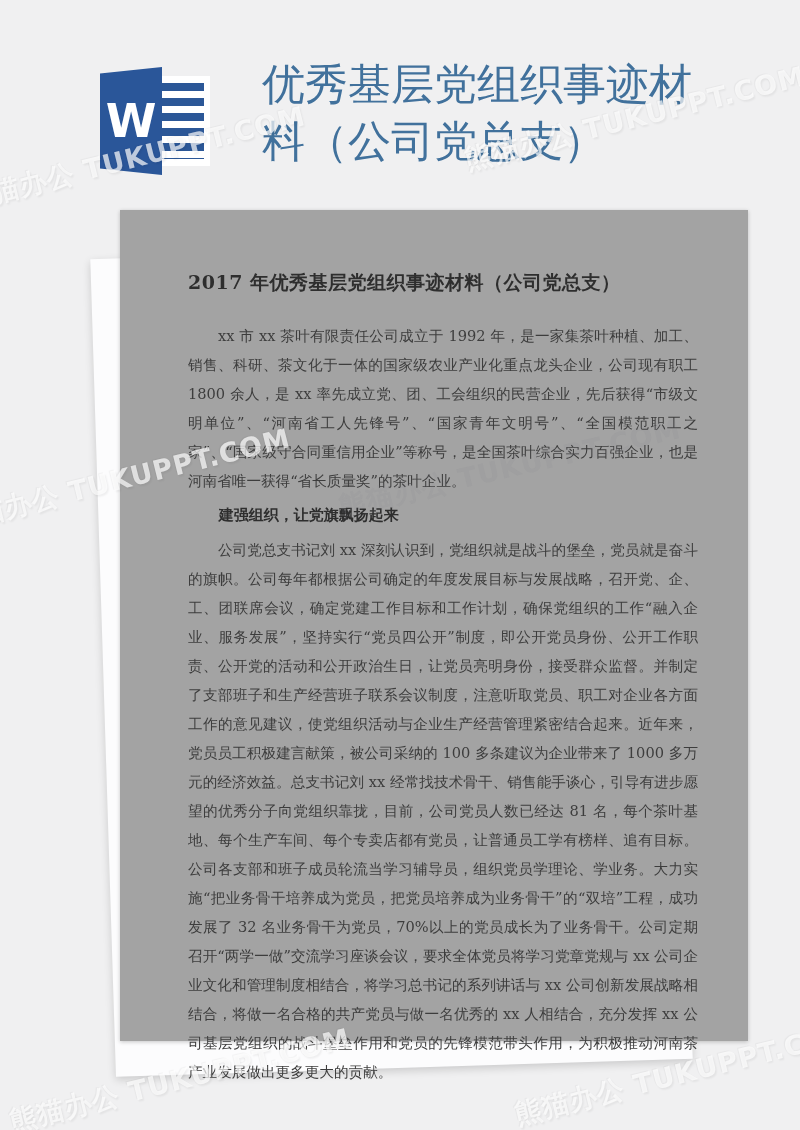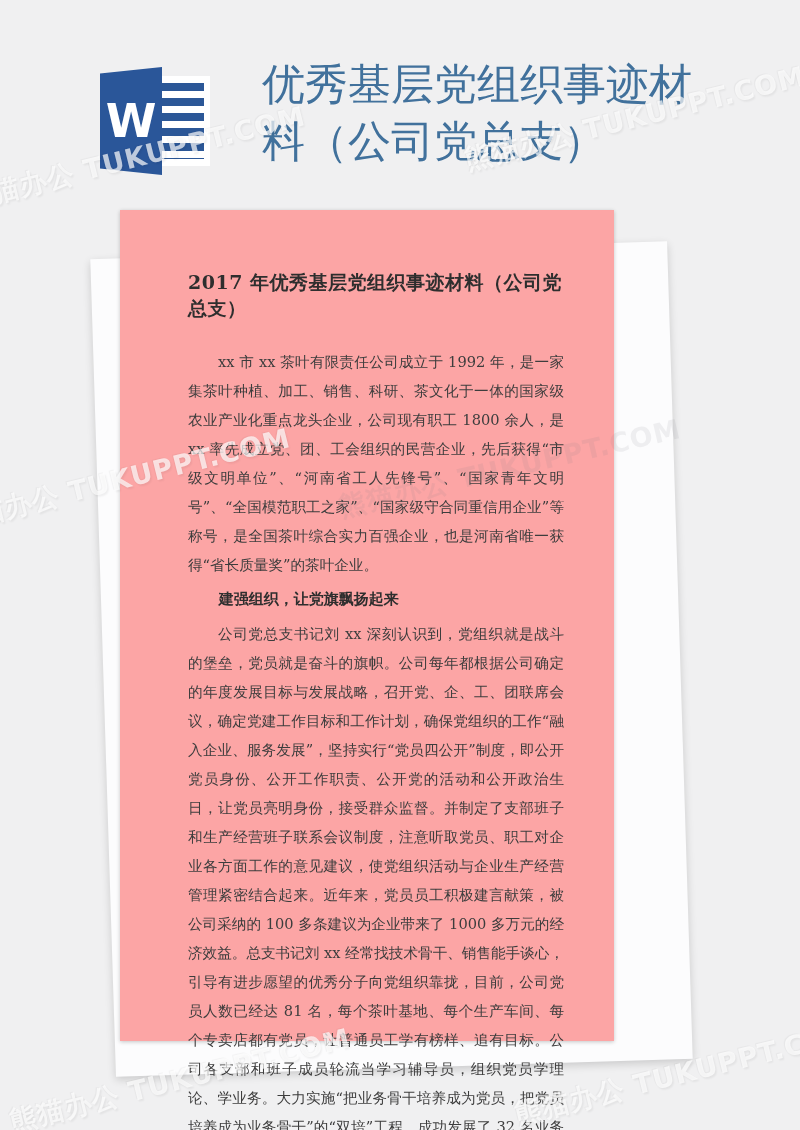--- a/index.html
+++ b/index.html
@@ -37,22 +37,22 @@
   }
 
   
   .sheet-back {
     position:absolute; left:103px; top:250px; width:577px; height:818px;
     background:#fcfcfd; transform:rotate(-1.8deg);
     box-shadow:0 3px 9px rgba(0,0,0,0.16);
     z-index:1;
   }
   .sheet-front {
-    position:absolute; left:120px; top:210px; width:494px; height:831px;
-    background:#fca5a5;
+    position:absolute; left:120px; top:210px; width:628px; height:831px;
+    background:#a3a3a3;
     box-shadow:0 1px 4px rgba(0,0,0,0.22);
     z-index:2;
   }
   .doc-content {
     position:absolute; left:68px; right:50px; top:60px;
     font-family:"DejaVu Serif","Liberation Serif",serif;
     color:#3d3d3d;
   }
   .doc-title {
     font-size:19px; font-weight:700; color:#2e2e2e;

